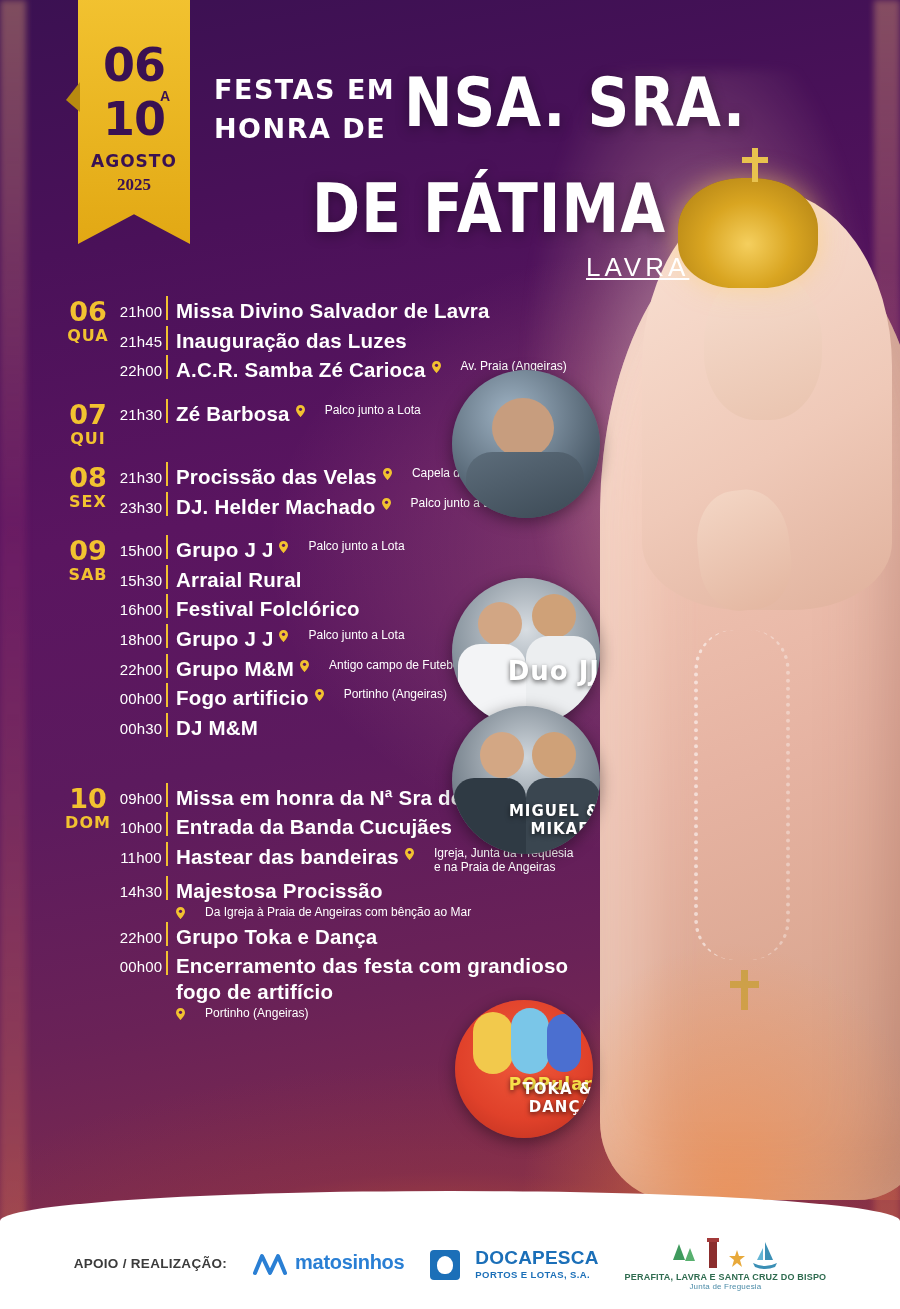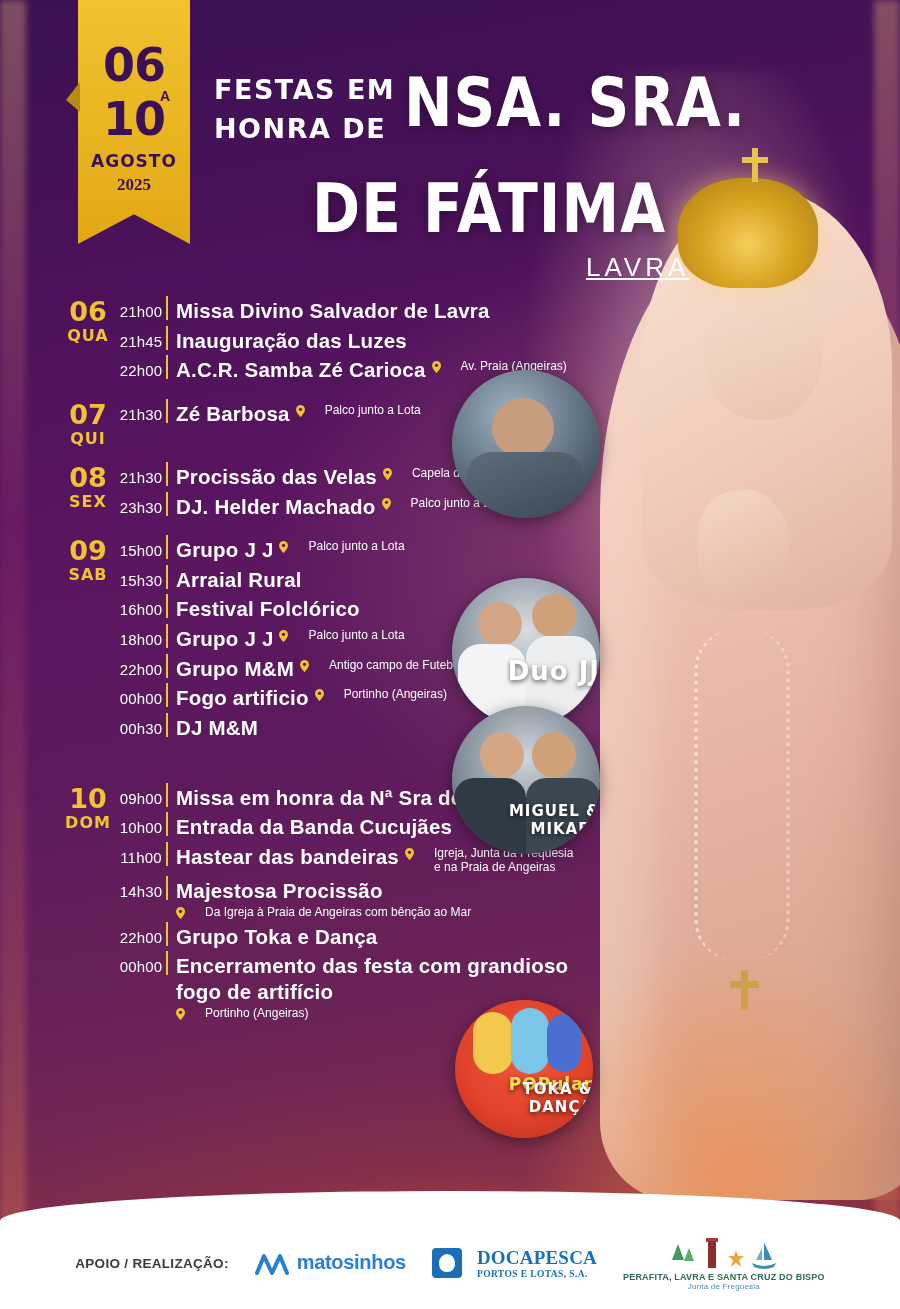--- a/index.html
+++ b/index.html
@@ -39,21 +39,21 @@
     display: flex; align-items: center; justify-content: center; gap: 26px;
   }
   .apoio-label {
     font-size: 13.5px; color: #3b3b3b; letter-spacing: .3px; font-weight: 600; text-align: center;
   }
   .logo {
     display: flex; align-items: flex-start; gap: 8px;
   }
   .logo-mat-mark { width: 34px; height: 26px; }
   .logo-mat-text { font-size: 20px; color: #2a7fd4; font-weight: 700; letter-spacing: -0.3px;}
-  .doca { display:flex; align-items:flex-start; gap:15px;font-family:Liberation Serif, serif; }
+  .doca { display:flex; align-items:flex-end; gap:15px; }
   .doca-mark { width: 30px; height: 30px; border-radius: 4px; background:#1b6fb8; position: relative; }
   .doca-mark:after{content:"";position:absolute;left:7px;top:6px;width:16px;height:18px;border-radius:50% 50% 45% 45%;background:#fff;}
   .doca-txt1 { font-size: 19px; font-weight: 800; color:#1b6fb8; line-height:1; letter-spacing:.2px;}
   .doca-txt2 { font-size: 9.5px; font-weight: 700; color:#1b6fb8; letter-spacing:.4px; margin-top:2px;}
   .junta { text-align:center; }
   .junta-icons { display:flex; align-items:flex-end; justify-content:center; gap:6px; height:34px;}
   .junta-t1 { font-size: 9px; font-weight: 800; color:#2e6b4f; letter-spacing:.2px; margin-top:2px;}
   .junta-t2 { font-size: 8px; color:#4d8ca8; letter-spacing:.2px; }
 
   

